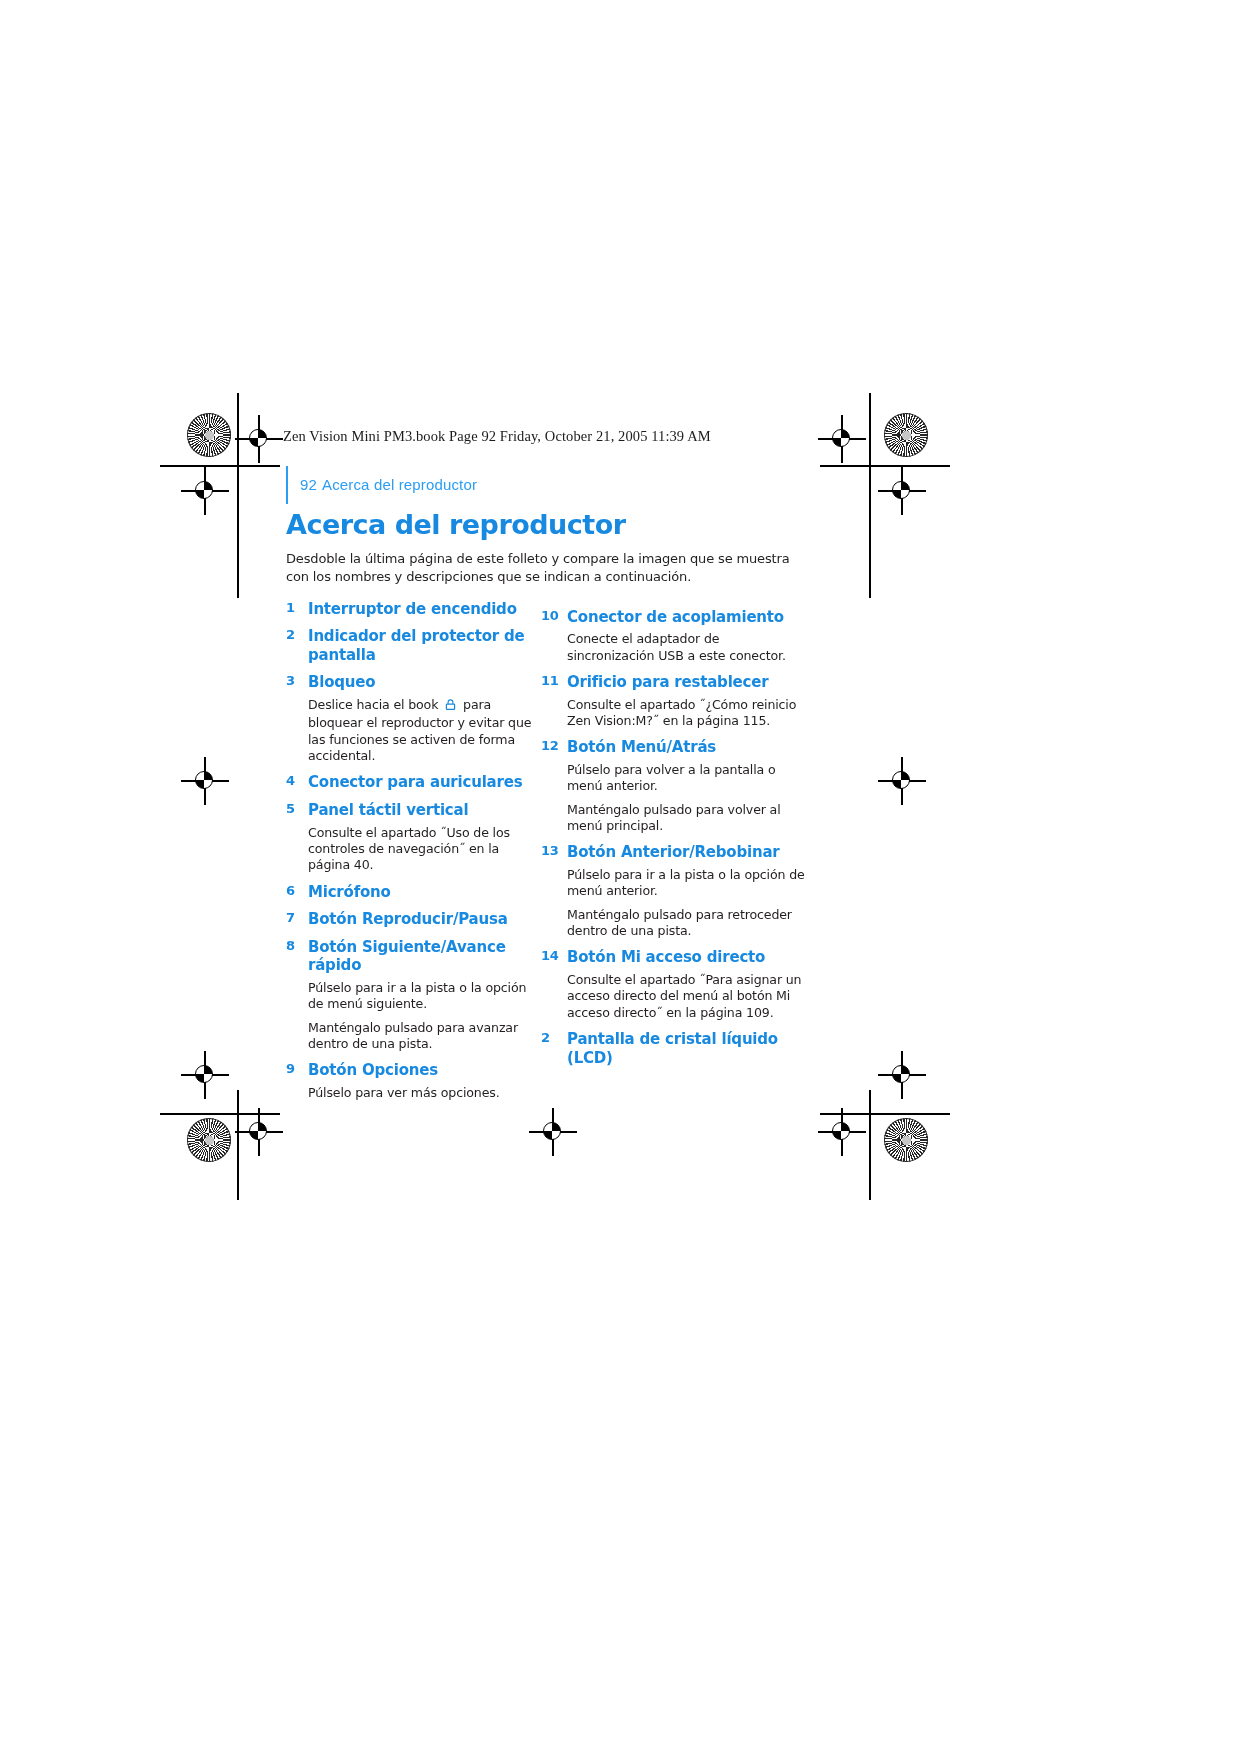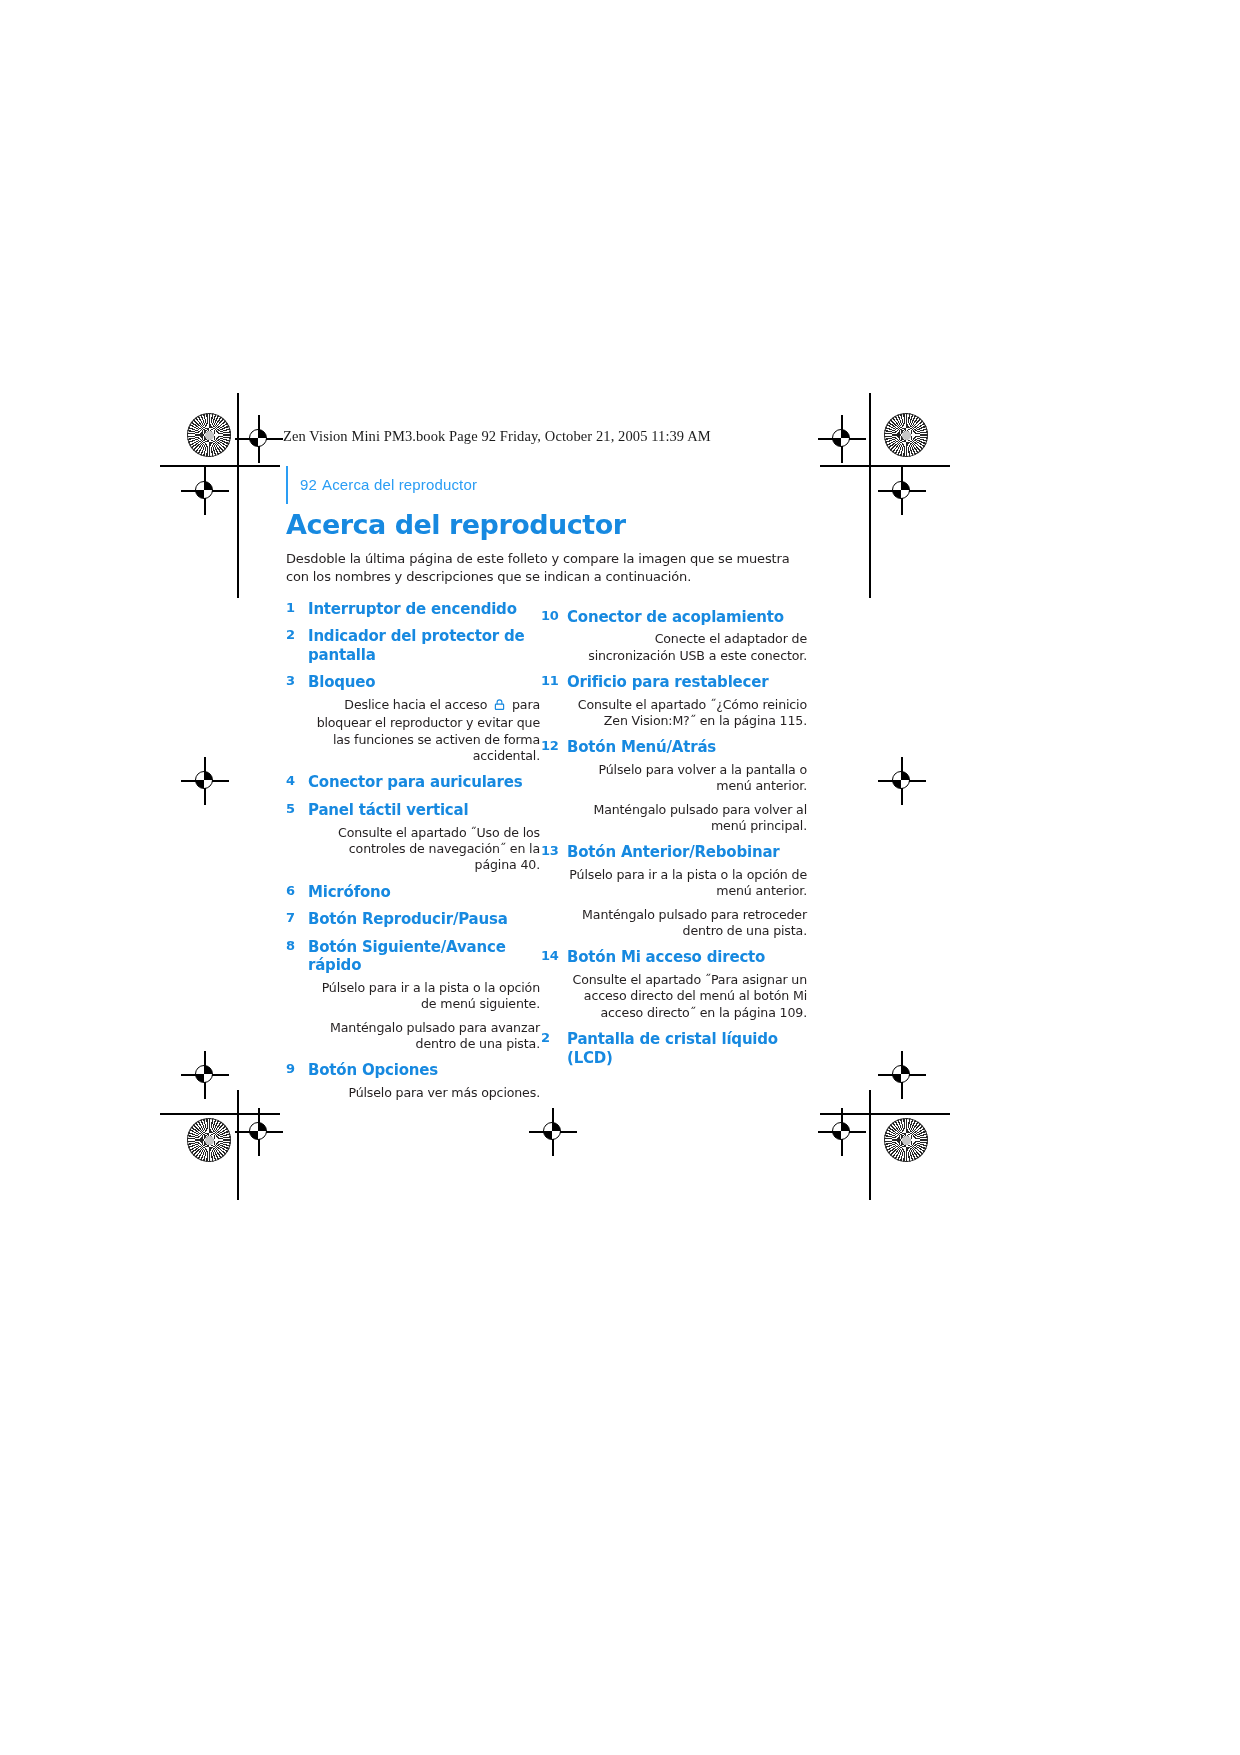--- a/index.html
+++ b/index.html
@@ -175,21 +175,20 @@
     letter-spacing: -0.2px;
   }
 
   .desc {
     font-family: "DejaVu Sans", sans-serif;
     font-size: 12.6px;
     line-height: 1.30;
     color: #231f20;
     letter-spacing: -0.15px;
     margin-top: 5px;
-    text-align: right;
   }
   .col-left .desc { margin-left: 22px; width: 232px; }
   .col-right .desc { margin-left: 26px; width: 240px; }
   .desc + .desc { margin-top: 7px; }
 
   .lock-icon {
     display: inline-block;
     vertical-align: -2px;
     margin: 0 2px;
   }
@@ -292,21 +291,21 @@
 
       <div class="item">
         <span class="item-num">2</span>
         <span class="item-label">Indicador del protector de pantalla</span>
       </div>
 
       <div class="item">
         <span class="item-num">3</span>
         <span class="item-label">Bloqueo</span>
       </div>
-      <div class="desc"><span>Deslice hacia el acceso</span>
+      <div class="desc"><span>Deslice hacia el book</span>
         <span class="lock-icon"><svg width="13" height="13" viewBox="0 0 13 13">
               <path d="M4.1 6.2 V4.3 a2.4 2.4 0 0 1 4.8 0 V6.2" fill="none" stroke="#1789e0" stroke-width="1.1"></path>
               <rect x="2.4" y="6.1" width="8.2" height="5.2" rx="0.6" fill="none" stroke="#1789e0" stroke-width="1.2"></rect>
             </svg></span>
         <span>para bloquear el reproductor y evitar que las funciones se activen de forma accidental.</span>
       </div>
 
       <div class="item">
         <span class="item-num">4</span>
         <span class="item-label">Conector para auriculares</span>

